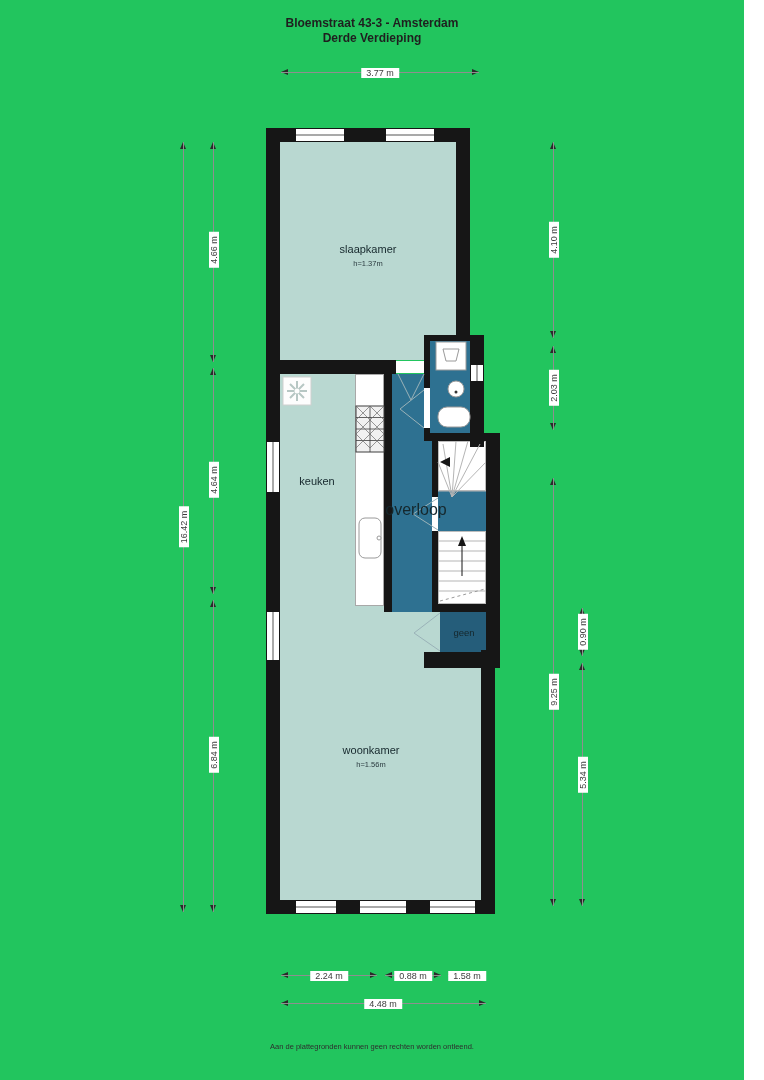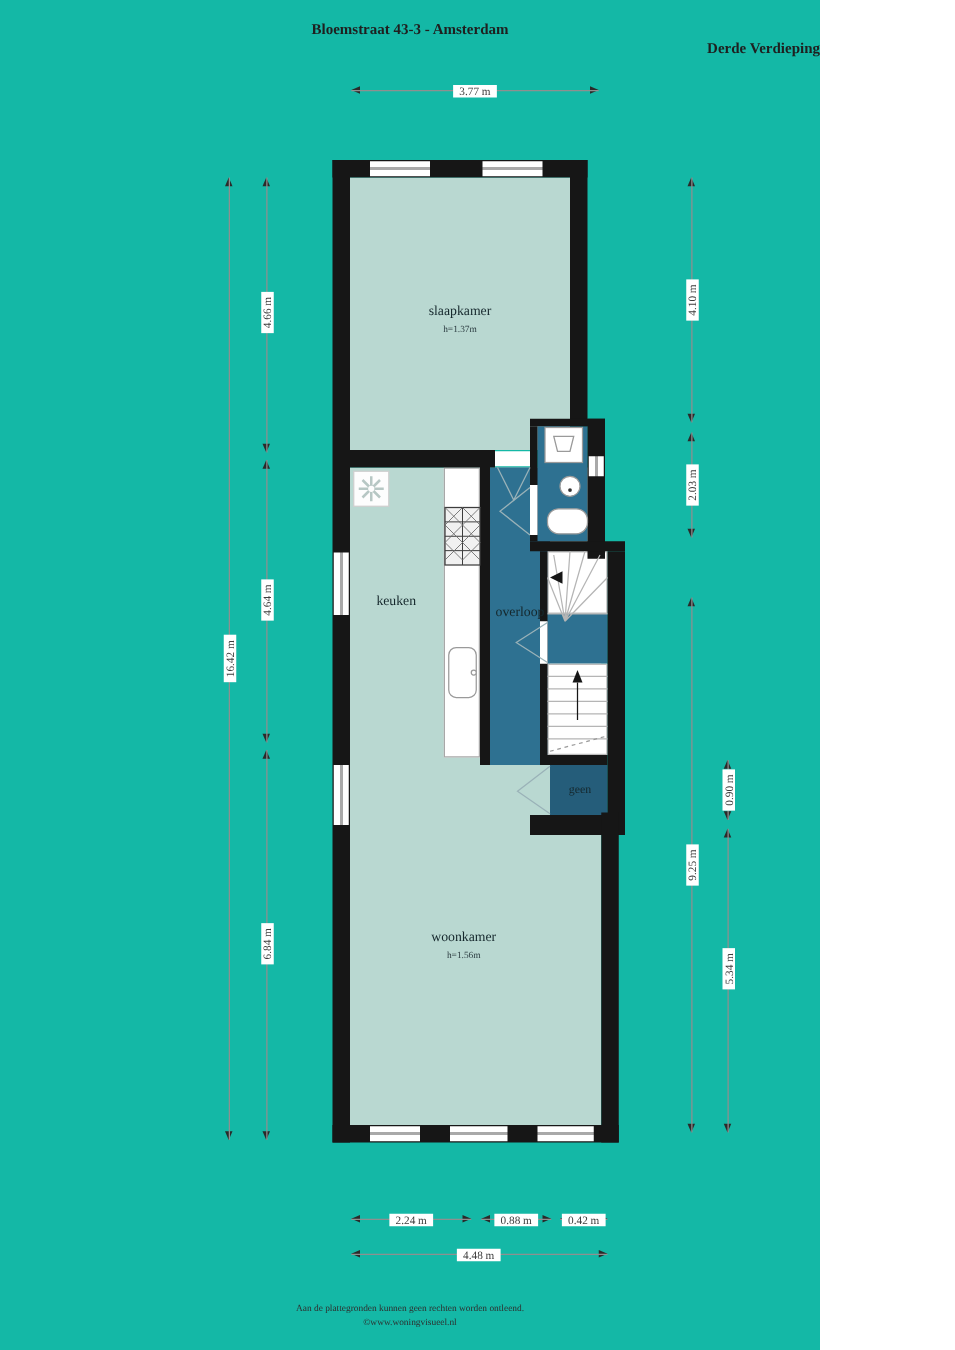--- a/index.html
+++ b/index.html
@@ -1,20 +1,20 @@
 <!DOCTYPE html>
 <html style="--room-fill: #b9d8d1; --hall-fill: #2e7191; --closet-fill: #255d7a; --wall: #161616;"><head>
 <meta charset="utf-8">
 <style>
   html,body{margin:0;padding:0;background:#fff;}
-  .canvas{position:relative;width:656px;height:1080px;background:#14b8a6;overflow:hidden;
-          font-family:Liberation Serif, serif;}
+  .canvas{position:relative;width:744px;height:1080px;background:#22c55e;overflow:hidden;
+          font-family:Liberation Sans, sans-serif;}
   .t1,.t2{position:absolute;left:0;width:100%;text-align:center;font-weight:bold;color:#1f1f1f;}
   .t1{top:16px;font-size:12px;}
-  .t2{top:31px;font-size:12px;text-align:right;}
+  .t2{top:31px;font-size:12px;}
   .floor{position:absolute;z-index:0;}
   .counter{position:absolute;background:#fff;border:1px solid #a8a8a8;box-sizing:border-box;z-index:1;}
   .stairwhite{position:absolute;background:#fff;border:1px solid #bdbdbd;box-sizing:border-box;z-index:1;}
   .wall{position:absolute;background:var(--wall,#161616);z-index:2;}
   .win-h{position:absolute;z-index:3;background:linear-gradient(to bottom,#fff 0 40%,#a9a9a9 40% 60%,#fff 60% 100%);}
   .win-v{position:absolute;z-index:3;background:linear-gradient(to right,#fff 0 40%,#a9a9a9 40% 60%,#fff 60% 100%);}
   .gap{position:absolute;z-index:3;background:#fff;}
   .lineart{position:absolute;left:0;top:0;z-index:4;pointer-events:none;}
   .rl{position:absolute;z-index:5;transform:translate(-50%,-50%);font-size:11px;color:#15272c;white-space:nowrap;}
   .hl{position:absolute;z-index:5;transform:translate(-50%,-50%);font-size:7.5px;color:#2c3c41;white-space:nowrap;}
@@ -130,21 +130,21 @@
         <path d="M438,498 L413,514 L438,530" stroke="#9ab2b8" fill="none"></path>
       </g>
       <g>
         <path d="M440,613 L414,633 L440,651" stroke="#9ab2b8" fill="none"></path>
       </g>
     </svg>
 
     <div class="rl" style="left:368px;top:249px">slaapkamer</div>
     <div class="hl" style="left:368px;top:263px">h=1.37m</div>
     <div class="rl" style="left:317px;top:481px">keuken</div>
-    <div class="rl" style="left:416px;top:490px;font-size:11px">overloop</div>
+    <div class="rl" style="left:416px;top:510px;font-size:16px">overloop</div>
     <div class="rl" style="left:464px;top:632px;font-size:9.5px">geen</div>
     <div class="rl" style="left:371px;top:750px">woonkamer</div>
     <div class="hl" style="left:371px;top:764px">h=1.56m</div>
   </div>
 
   <div id="dims-layer">
       <div class="arrU" style="left: 180px; top: 142px;"></div>
       <div class="arrD" style="left: 180px; top: 905px;"></div>
       <div class="dline" style="left: 183px; top: 142px; width: 1px; height: 770px;"></div>
       <span class="dlv" style="left: 183.5px; top: 527px;">16.42 m</span>
@@ -188,22 +188,21 @@
       <div class="arrR" style="left: 370px; top: 972px;"></div>
       <div class="dline" style="left: 281px; top: 975px; width: 96px; height: 1px;"></div>
       <span class="dlh" style="left: 329px; top: 975.5px;">2.24 m</span>
       <div class="arrL" style="left: 385px; top: 972px;"></div>
       <div class="arrR" style="left: 434px; top: 972px;"></div>
       <div class="dline" style="left: 385px; top: 975px; width: 56px; height: 1px;"></div>
       <span class="dlh" style="left: 413px; top: 975.5px;">0.88 m</span>
       <div class="arrL" style="left: 448px; top: 972px;"></div>
       <div class="arrR" style="left: 479px; top: 972px;"></div>
       <div class="dline" style="left: 448px; top: 975px; width: 38px; height: 1px;"></div>
-      <span class="dlh" style="left: 467px; top: 975.5px;">0.42 m</span>
+      <span class="dlh" style="left: 467px; top: 975.5px;">1.58 m</span>
       <div class="arrL" style="left: 281px; top: 1000px;"></div>
       <div class="arrR" style="left: 479px; top: 1000px;"></div>
       <div class="dline" style="left: 281px; top: 1003px; width: 205px; height: 1px;"></div>
       <span class="dlh" style="left: 383px; top: 1003.5px;">4.48 m</span>
     </div>
 
   <div class="f" style="top:1042px">Aan de plattegronden kunnen geen rechten worden ontleend.</div>
-  <div class="f" style="top:1053px">©www.woningvisueel.nl</div>
 </div>
 
 </body></html>

